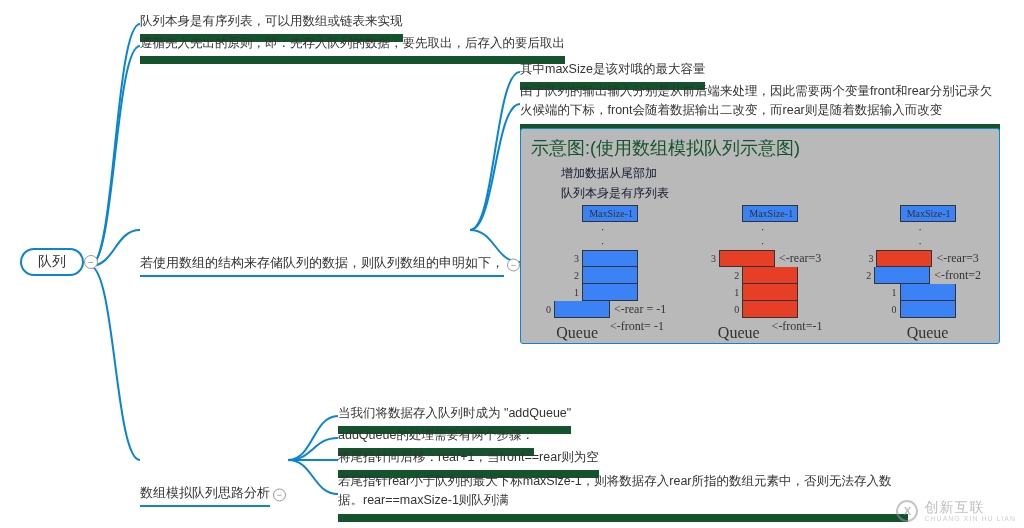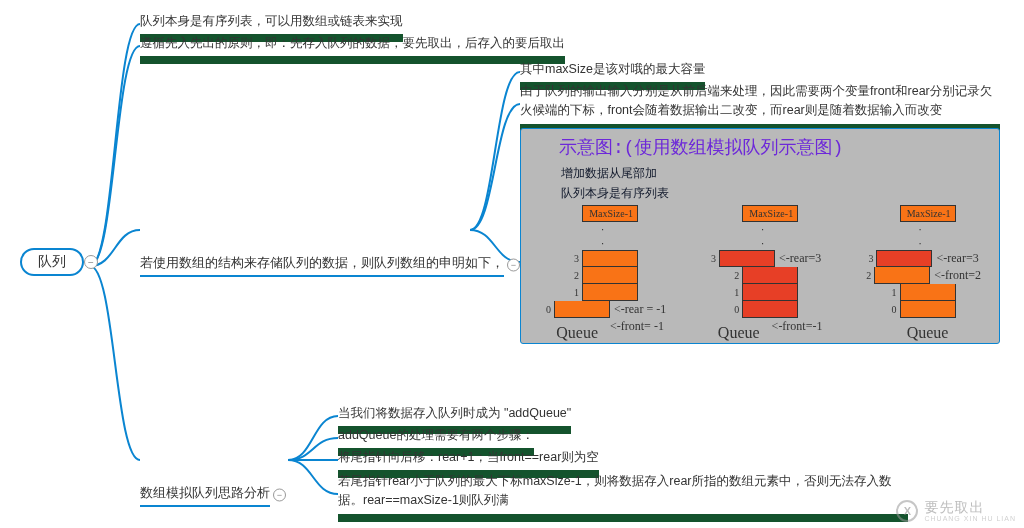--- a/index.html
+++ b/index.html
@@ -5,26 +5,26 @@
 * { margin:0; padding:0; box-sizing:border-box; font-family:"Microsoft YaHei","PingFang SC",Arial,sans-serif; }
 body { background:#fff; width:1024px; height:528px; position:relative; overflow:hidden; }
 #canvas { position:absolute; top:0; left:0; }
 .root-node { position:absolute; left:20px; top:248px; height:28px; padding:0 16px; border:2px solid #0a85d1; border-radius:18px; display:flex; align-items:center; font-size:14px; color:#333; }
 .root-node .toggle { position:absolute; right:-16px; top:50%; transform:translateY(-50%); width:14px; height:14px; border:1px solid #999; border-radius:50%; background:#fff; font-size:10px; display:flex; align-items:center; justify-content:center; color:#888; }
 .branch-label { position:absolute; font-size:13px; color:#333; padding-bottom:3px; border-bottom:2px solid #0a85d1; white-space:nowrap;margin-top:36px; }
 .branch-label .toggle { position:absolute; right:-16px; top:50%; transform:translateY(-50%); width:13px; height:13px; border:1px solid #999; border-radius:50%; background:#fff; font-size:9px; display:flex; align-items:center; justify-content:center; color:#888; }
 .leaf { position:absolute; font-size:12.5px; color:#333; padding-bottom:3px; border-bottom:8px solid #14532d; line-height:1.55; }
 .leaf.node-img { border-bottom:none; }
 .diagram-box { background:#b9b9b9; border:1px solid #0a85d1; border-radius:3px; padding:6px 10px 8px 10px; width:480px; }
-.diagram-title { font-size:18px; color:#6d28d9; margin-bottom:2px; font-family:Liberation Mono, monospace;margin-left:28px; }
+.diagram-title { font-size:18px; color:#14532d; margin-bottom:2px; font-family:Liberation Sans, sans-serif; }
 .diagram-note { color:#0f172a; font-size:12px; padding-left:30px; line-height:1.35; margin-bottom:4px; }
 .queues-row { display:flex; justify-content:space-between; align-items:flex-end; padding:0 8px; }
 .q { display:flex; flex-direction:column; align-items:center; }
 .slot-row { display:flex; align-items:center; height:17px; }
-.slot { width:56px; height:17px; border:1px solid #333; border-top:none; background:#f97316; font-size:10px; display:flex; align-items:center; justify-content:flex-end; padding-right:4px; color:#333; font-family:"Times New Roman",serif; }
+.slot { width:56px; height:17px; border:1px solid #333; border-top:none; background:#3b82f6; font-size:10px; display:flex; align-items:center; justify-content:flex-end; padding-right:4px; color:#333; font-family:"Times New Roman",serif; }
 .slot.top { border-top:1px solid #333; }
 .slot.fill { background:#e73f26; }
 .gap-row { height:14px; display:flex; align-items:center; width:56px; justify-content:center; color:#333; font-size:11px; }
 .sidx { width:12px; font-size:10px; text-align:right; margin-right:3px; font-family:"Times New Roman",serif; }
 .sptr { font-size:12px; margin-left:4px; color:#333; white-space:nowrap; font-family:"Times New Roman",serif;text-align:right; }
 .qlbl { font-size:16px; font-family:"Times New Roman",serif; margin-top:14px; }
 .watermark { position:absolute; right:8px; bottom:6px; display:flex; align-items:center; gap:6px; opacity:0.55; }
 .watermark .logo { width:22px; height:22px; border:2px solid #999; border-radius:50%; display:flex; align-items:center; justify-content:center; font-size:11px; color:#888; font-weight:bold; }
 .watermark .txt { font-size:14px; color:#888; letter-spacing:1px; }
 .watermark .sub { font-size:7px; color:#aaa; letter-spacing:1px; margin-top:-2px; }
@@ -173,16 +173,16 @@
 </div>
 
 <div class="leaf" style="left:338px; top:404px;">当我们将数据存入队列时成为  "addQueue"</div>
 <div class="leaf" style="left:338px; top:426px;">addQueue的处理需要有两个步骤：</div>
 <div class="leaf" style="left:338px; top:448px;">将尾指针向后移：rear+1；当front==rear则为空</div>
 <div class="leaf" style="left:338px; top:472px; width:570px;">若尾指针rear小于队列的最大下标maxSize-1，则将数据存入rear所指的数组元素中，否则无法存入数据。rear==maxSize-1则队列满</div>
 
 <div class="watermark">
   <div class="logo">X</div>
   <div>
-    <div class="txt">要先取出</div>
+    <div class="txt">创新互联</div>
     <div class="sub">CHUANG XIN HU LIAN</div>
   </div>
 </div>
 
 </body></html>

